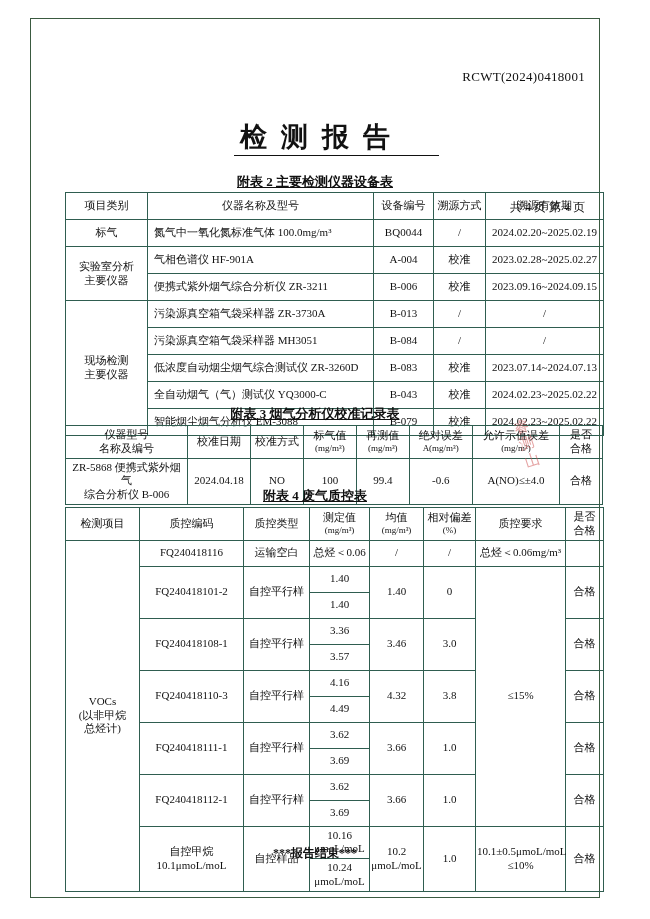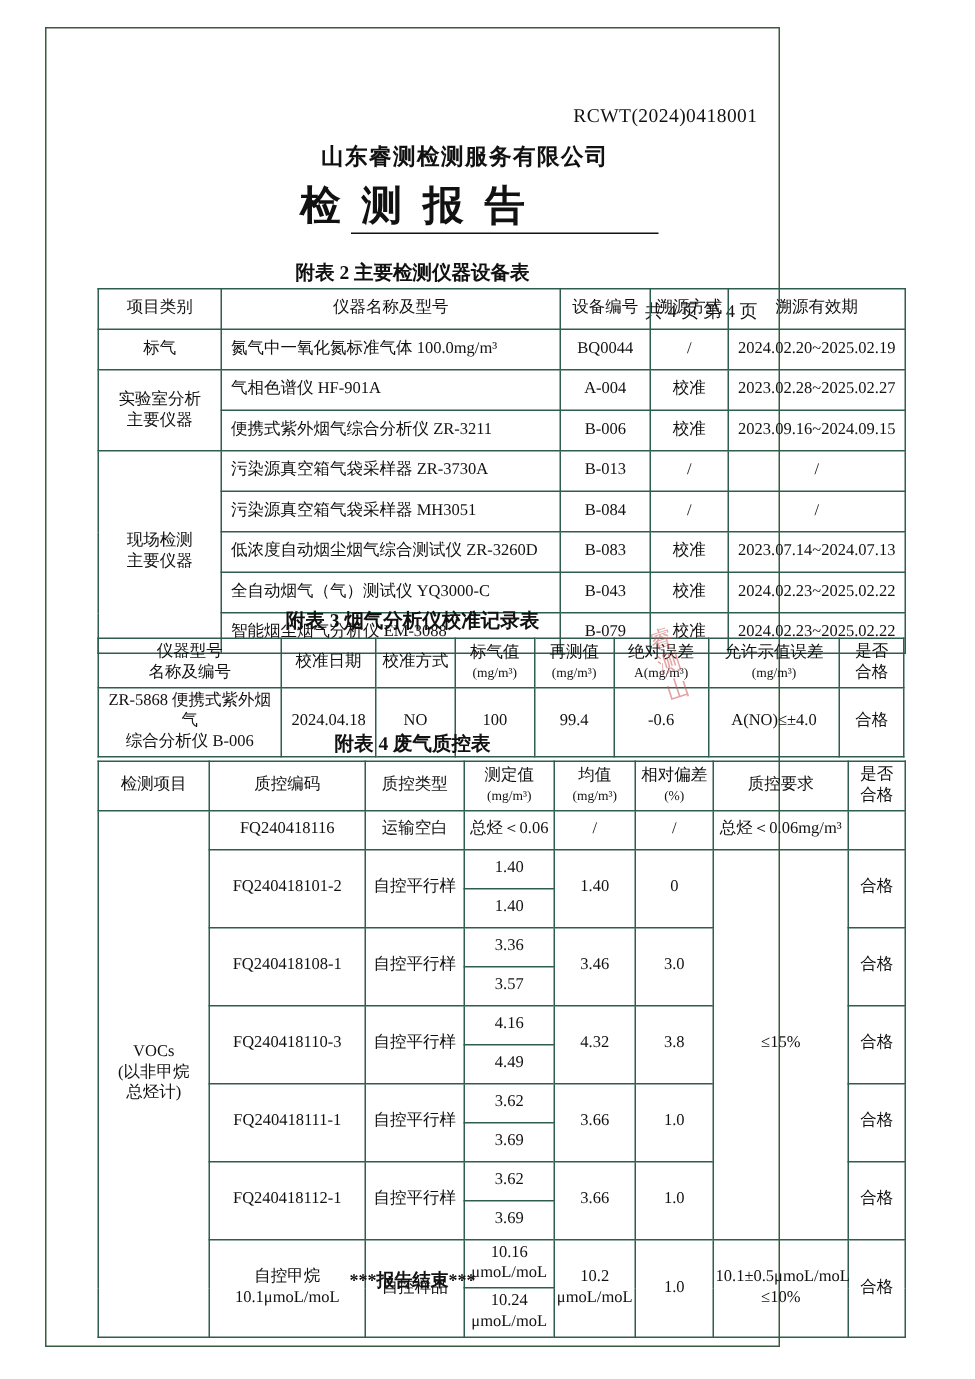--- a/index.html
+++ b/index.html
@@ -7,21 +7,21 @@
     width:650px;height:919px;
     background:#ffffff;
     font-family:"Liberation Serif", serif;
     color:#111;
     position:relative;
     overflow:hidden;
   }
   .page{
     position:absolute;
     left:30px;top:18px;
-    width:490px;height:880px;
+    width:570px;height:880px;
     border:1px solid #3a5a40;
     background:#fff;
     box-sizing:border-box;
   }
   .inner{
     position:absolute;
     left:8px;top:8px;right:8px;bottom:8px;
   }
   .docnum{
     position:absolute;right:6px;top:42px;
@@ -41,20 +41,21 @@
     text-indent:14px;
   }
   .titleline{
     position:absolute;left:195px;top:128px;width:205px;
     border-bottom:1.6px solid #111;
   }
   .sect-title{
     text-align:center;
     font-size:13px;font-weight:bold;
     margin:0;
+    text-decoration:underline;
   }
   .pageinfo{
     position:absolute;right:6px;
     font-size:12px;
     margin-top:40px;
   }
   table{
     border-collapse:collapse;
     width:100%;
     font-size:11px;
@@ -95,21 +96,20 @@
   }
   .stamp span{display:block;line-height:1.15;text-align:center;}
 </style>
 </head>
 <body>
 
 <div class="page">
   <div class="inner">
 
     <div class="docnum">RCWT(2024)0418001</div>
-    <div class="company">山东睿测检测服务有限公司</div>
     <div class="bigtitle">检测报告</div>
     <div class="titleline"></div>
 
     <div class="lbl-t2">
       <div class="sect-title">附表 2    主要检测仪器设备表</div>
       <div class="pageinfo" style="top:-14px;">共 4 页    第 4 页</div>
     </div>
 
     <table class="t2">
       <colgroup>

